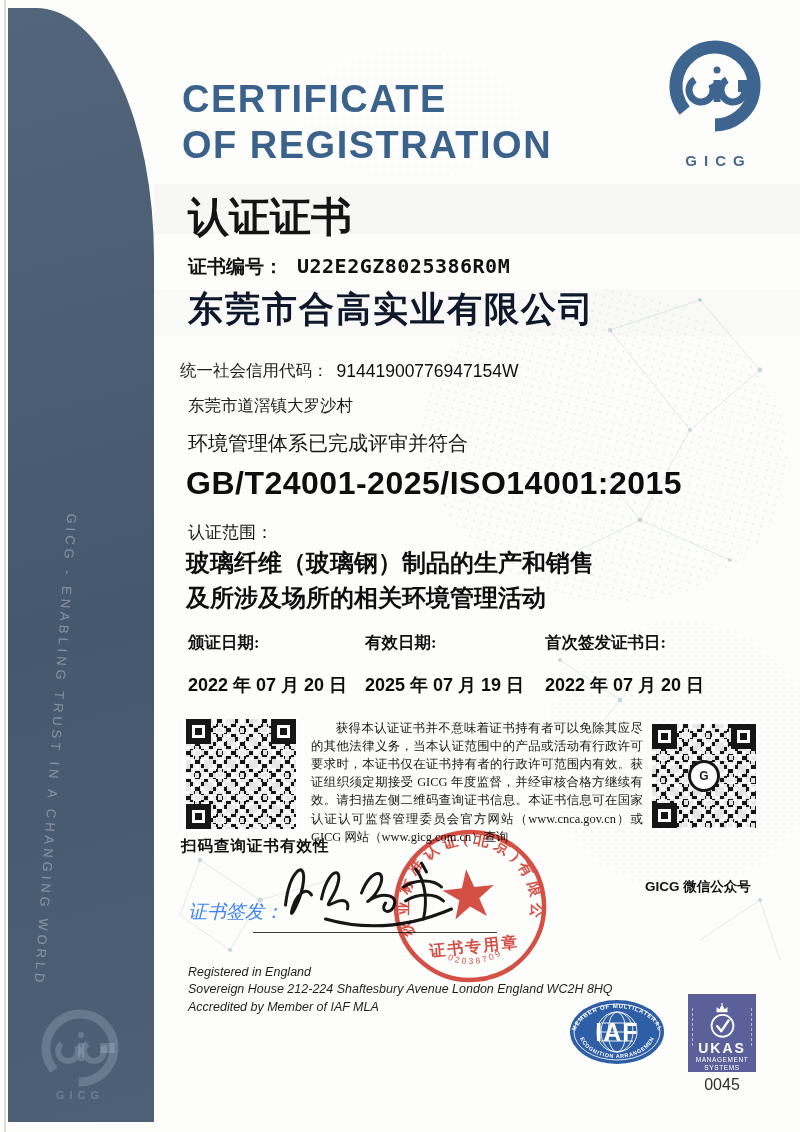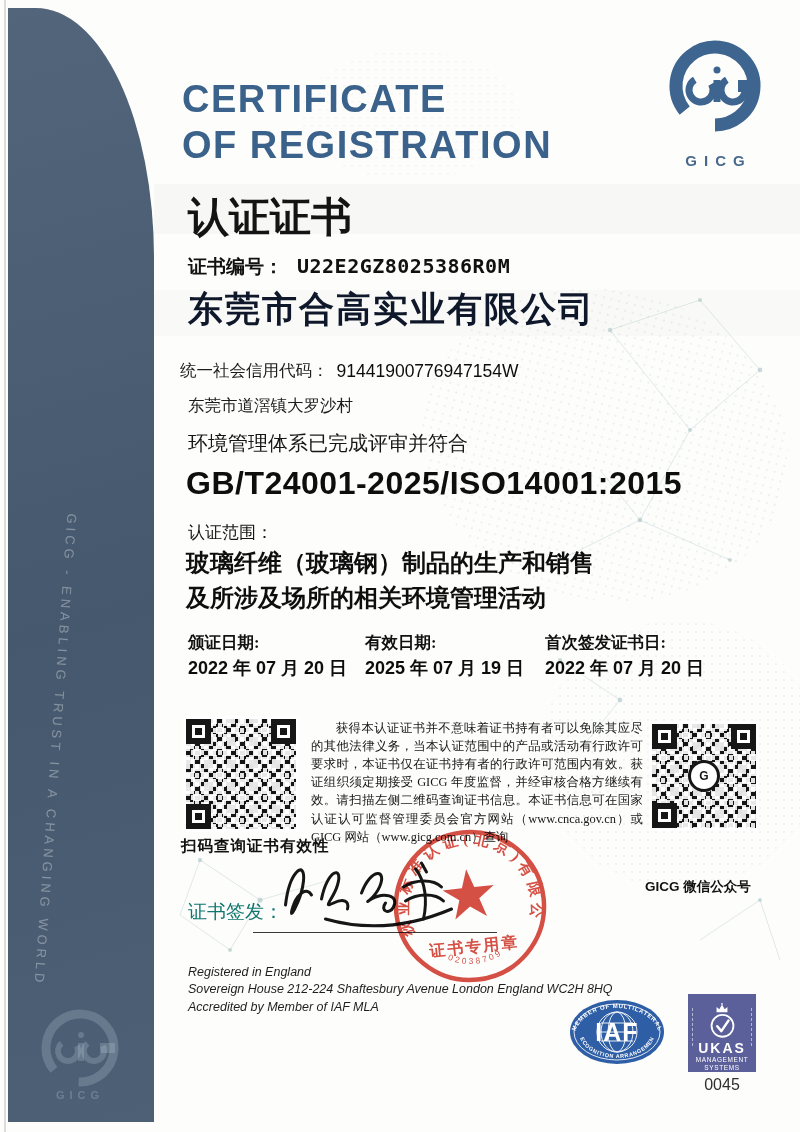--- a/index.html
+++ b/index.html
@@ -44,42 +44,42 @@
   .row-credit .val{font-size:17.5px;color:#0d0d0d;margin-left:8px;font-family:"Liberation Sans",sans-serif;font-weight:500;}
 
   .address{position:absolute;left:188px;top:395px;font-size:16.5px;color:#1c1c1c;font-family:"Liberation Serif",serif;}
   .statement{position:absolute;left:188px;top:430px;font-size:20px;color:#161616;font-family:"Liberation Serif",serif;}
   .standard{position:absolute;left:186px;top:465px;font-size:32px;font-weight:800;color:#0e0e0e;letter-spacing:.5px;}
   .scope-label{position:absolute;left:188px;top:521px;font-size:17px;color:#161616;font-family:"Liberation Serif",serif;}
   .scope{position:absolute;left:186px;top:546px;font-size:24px;font-weight:700;line-height:1.45;color:#0e0e0e;}
 
   .dates{position:absolute;left:188px;top:632px;display:grid;grid-template-columns:177px 180px auto;}
   .dates .lbl{font-size:16.5px;font-weight:700;color:#111;font-family:"Liberation Serif",serif;}
-  .dates .val{margin-top:2px;font-size:18px;font-weight:700;color:#0d0d0d;}
+  .dates .val{margin-top:19px;font-size:18px;font-weight:700;color:#0d0d0d;}
 
   
   .qr{position:absolute;background:#fff;padding:3px;}
   .qr-inner{position:relative;width:100%;height:100%;
     background:
       repeating-conic-gradient(rgba(255,255,255,.9) 0% 25%, rgba(20,20,20,.12) 0% 50%),
       repeating-conic-gradient(#161616 0% 25%, #ffffff 0% 50%);
     background-size:15px 15px, 9px 9px;}
   .finder{position:absolute;width:25px;height:25px;border:6px solid #161616;background:#fff;box-sizing:border-box;}
   .finder::after{content:"";position:absolute;inset:3px;background:#161616;}
   .f-tl{top:0;left:0}.f-tr{top:0;right:0}.f-bl{bottom:0;left:0}
   .qr-logo{position:absolute;left:50%;top:50%;width:26px;height:26px;transform:translate(-50%,-50%);
            background:#fff;border:3px solid #161616;border-radius:50%;display:flex;align-items:center;
            justify-content:center;font-size:12px;font-weight:bold;color:#161616;}
   .qr-caption-left{position:absolute;left:181px;top:836px;font-size:15.5px;letter-spacing:1px;color:#111;font-weight:600;}
   .qr-caption-right{position:absolute;left:645px;top:878px;font-size:13.5px;color:#111;font-weight:600;}
 
   .notice{position:absolute;left:311px;top:719px;width:332px;font-size:12.4px;line-height:1.46;
           text-align:justify;text-indent:2em;color:#161616;font-family:"Liberation Serif",serif;}
 
-  .sign-label{position:absolute;left:188px;top:899px;font-size:19px;color:#0f766e;font-family:"Liberation Serif",serif;}
+  .sign-label{position:absolute;left:188px;top:899px;font-size:19px;color:#3b82f6;font-family:"Liberation Serif",serif;font-style:italic;}
   .sig-line{position:absolute;left:253px;top:932px;width:244px;border-top:1.5px solid #3a3a3a;}
   .signature{position:absolute;left:250px;top:843px;}
   .stamp{position:absolute;left:390px;top:826px;opacity:.88;mix-blend-mode:multiply;transform:rotate(-6deg);}
 
   .issuer-name{position:absolute;left:188px;top:941px;font-size:17.5px;font-weight:700;color:#0d0d0d;}
   .issuer-lines{position:absolute;left:188px;top:964px;font-size:12.5px;font-style:italic;line-height:1.38;color:#1f1f1f;}
 
   .iaf{position:absolute;left:568px;top:998px;}
   .ukas{position:absolute;left:688px;top:994px;width:68px;height:78px;background:#5b5f9a;
         display:flex;flex-direction:column;align-items:center;justify-content:flex-start;padding-top:9px;box-sizing:border-box;}

